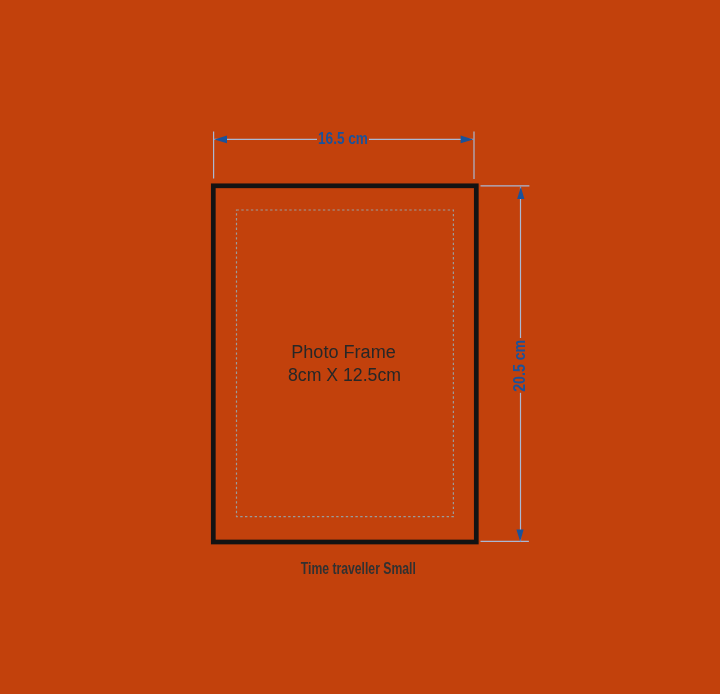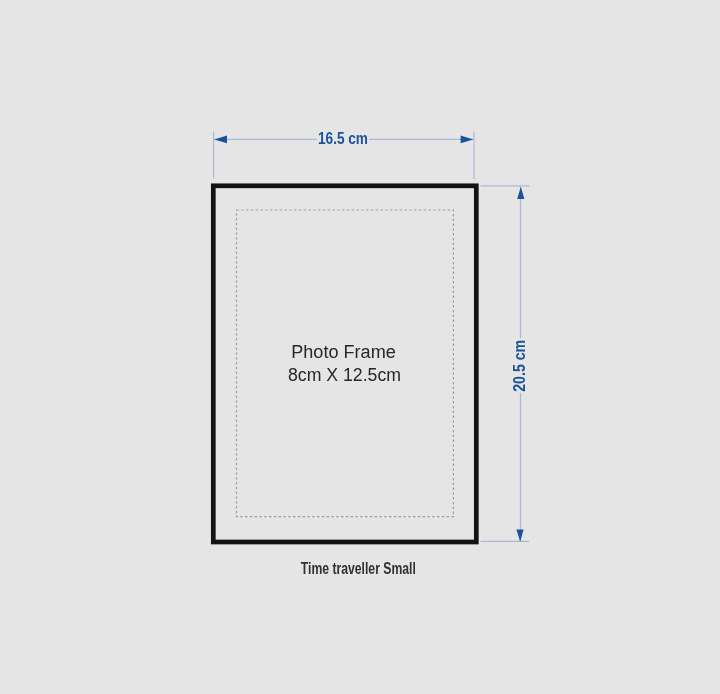--- a/index.html
+++ b/index.html
@@ -1,16 +1,16 @@
 <!DOCTYPE html>
 <html><head>
 <meta charset="utf-8">
 <style>
   html,body{margin:0;padding:0;background:#ffffff;}
-  #stage{position:relative;width:720px;height:694px;background:#e5e5e5;overflow:hidden;
+  #stage{position:relative;width:720px;height:694px;background:#c2410c;overflow:hidden;
          font-family:"Liberation Sans", sans-serif;}
   svg{position:absolute;left:0;top:0;}
   text{font-family:"Liberation Sans", sans-serif;}
 </style>
 </head>
 <body>
 <div id="stage">
 <svg width="720" height="694" viewBox="0 0 720 694">
 <g>
 

